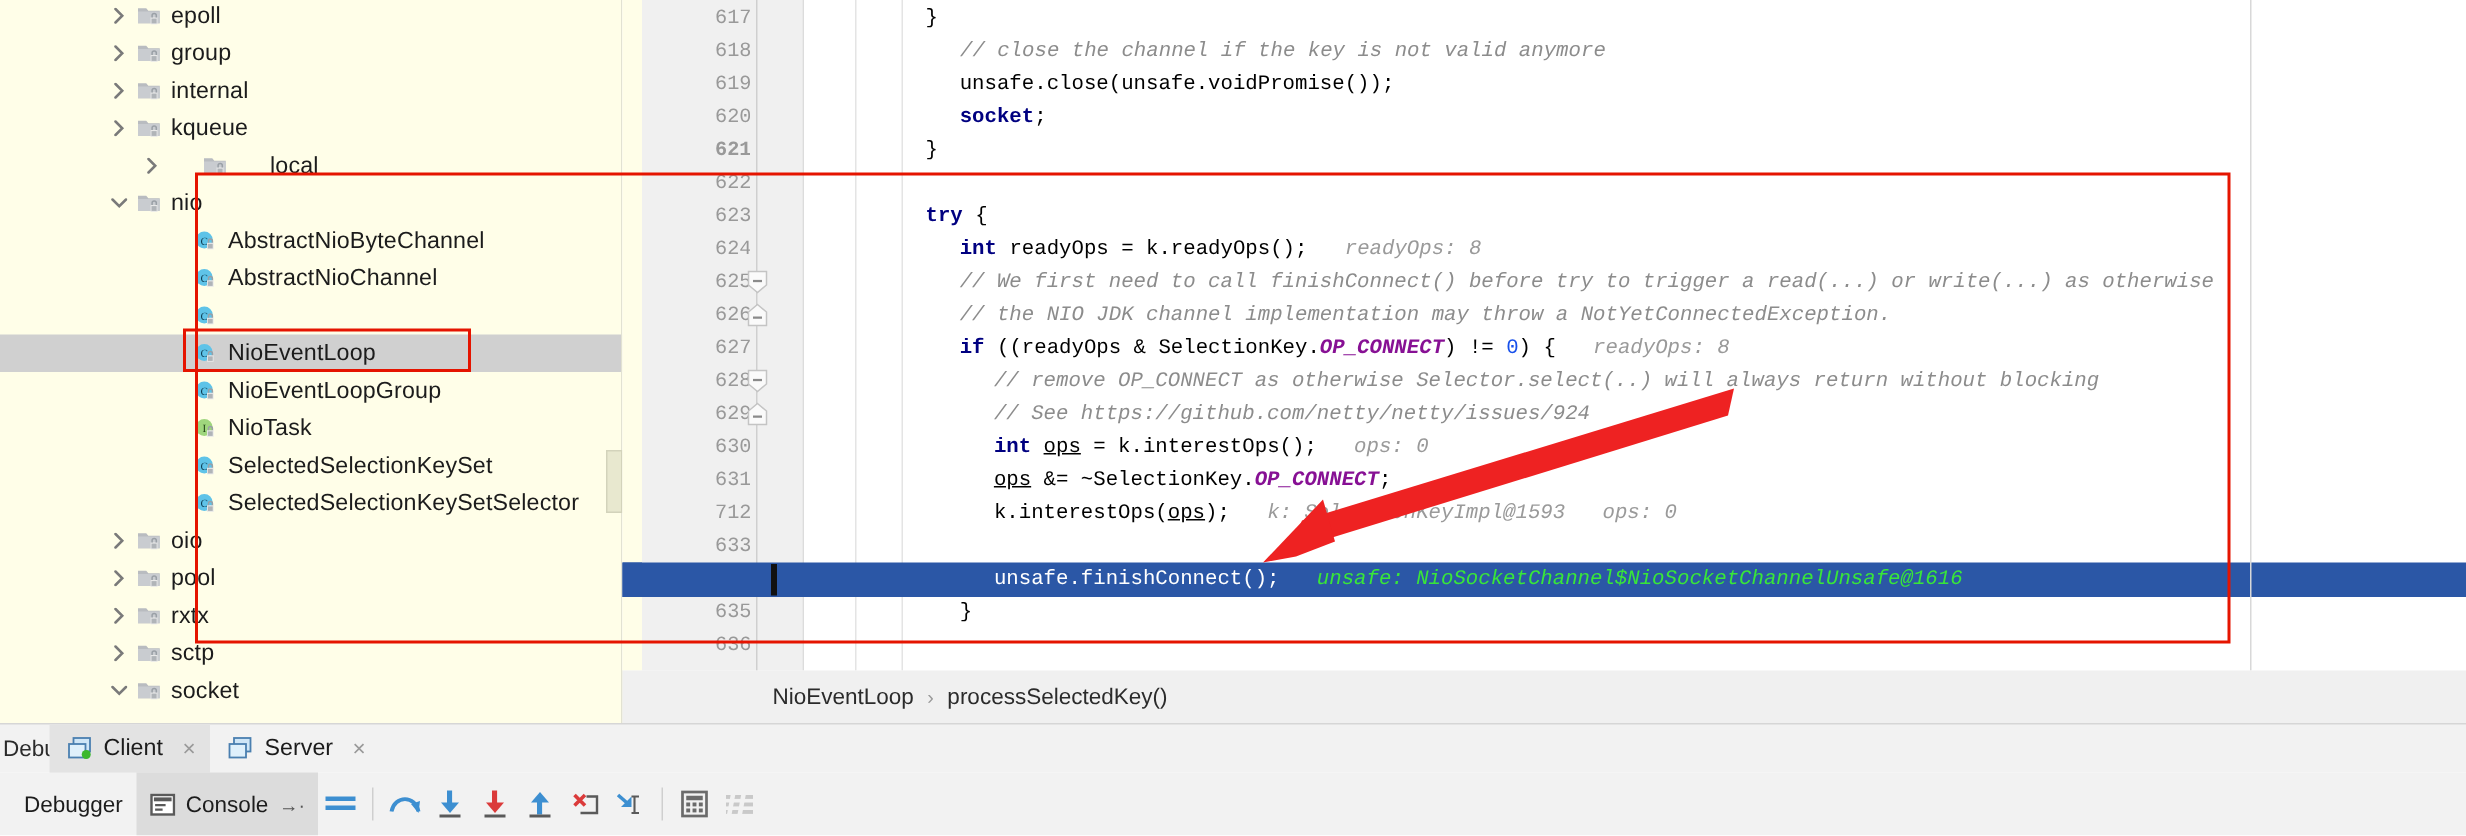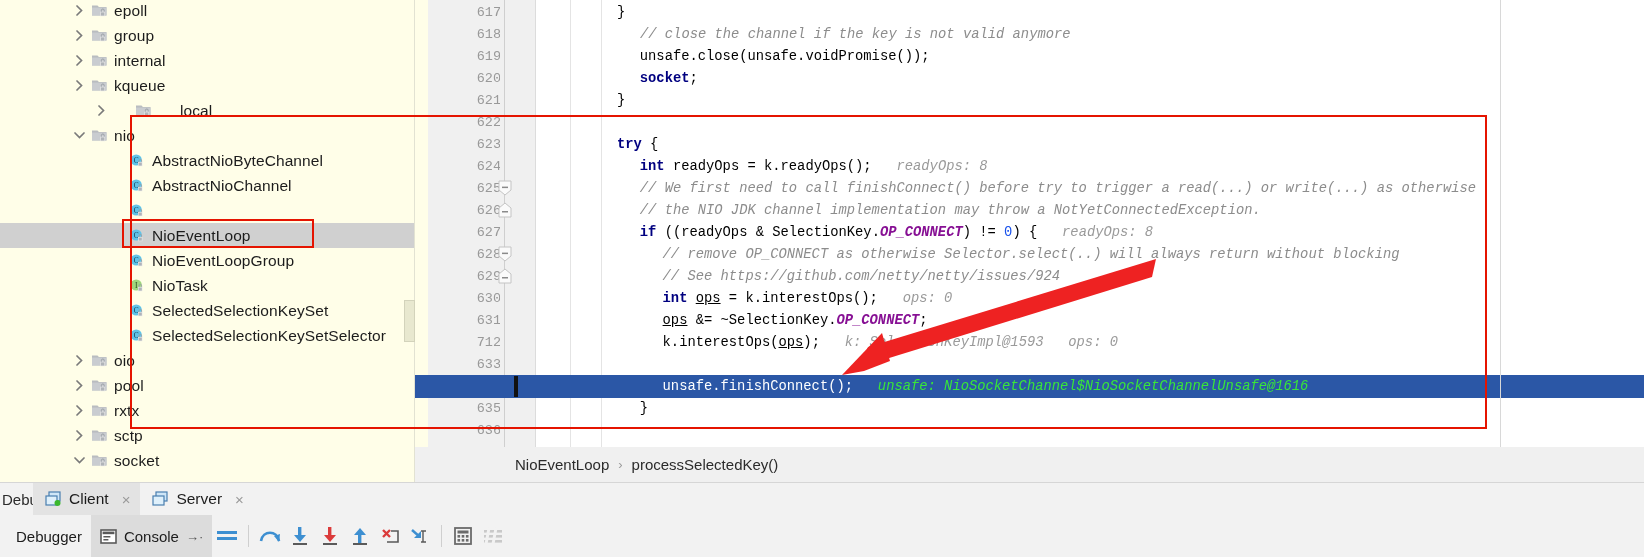--- a/index.html
+++ b/index.html
@@ -442,21 +442,21 @@
   <div id="tree-scroll"></div>
   <div id="tree-redbox"></div>
 
   <div id="editor">
     <div id="ed-annot"></div>
     <div id="ed-gutter">
         <div class="lnum" style="top: 2px;">617</div>
         <div class="lnum" style="top: 24px;">618</div>
         <div class="lnum" style="top: 46px;">619</div>
         <div class="lnum" style="top: 68px;">620</div>
-        <div class="lnum" style="top: 90px;">621</div>
+        <div class="lnum" style="top: 90px; font-weight: bold;">621</div>
         <div class="lnum" style="top: 112px;">622</div>
         <div class="lnum" style="top: 134px;">623</div>
         <div class="lnum" style="top: 156px;">624</div>
         <div class="lnum" style="top: 178px;">625</div>
         <div class="lnum" style="top: 200px;">626</div>
         <div class="lnum" style="top: 222px;">627</div>
         <div class="lnum" style="top: 244px;">628</div>
         <div class="lnum" style="top: 266px;">629</div>
         <div class="lnum" style="top: 288px;">630</div>
         <div class="lnum" style="top: 310px;">631</div>

